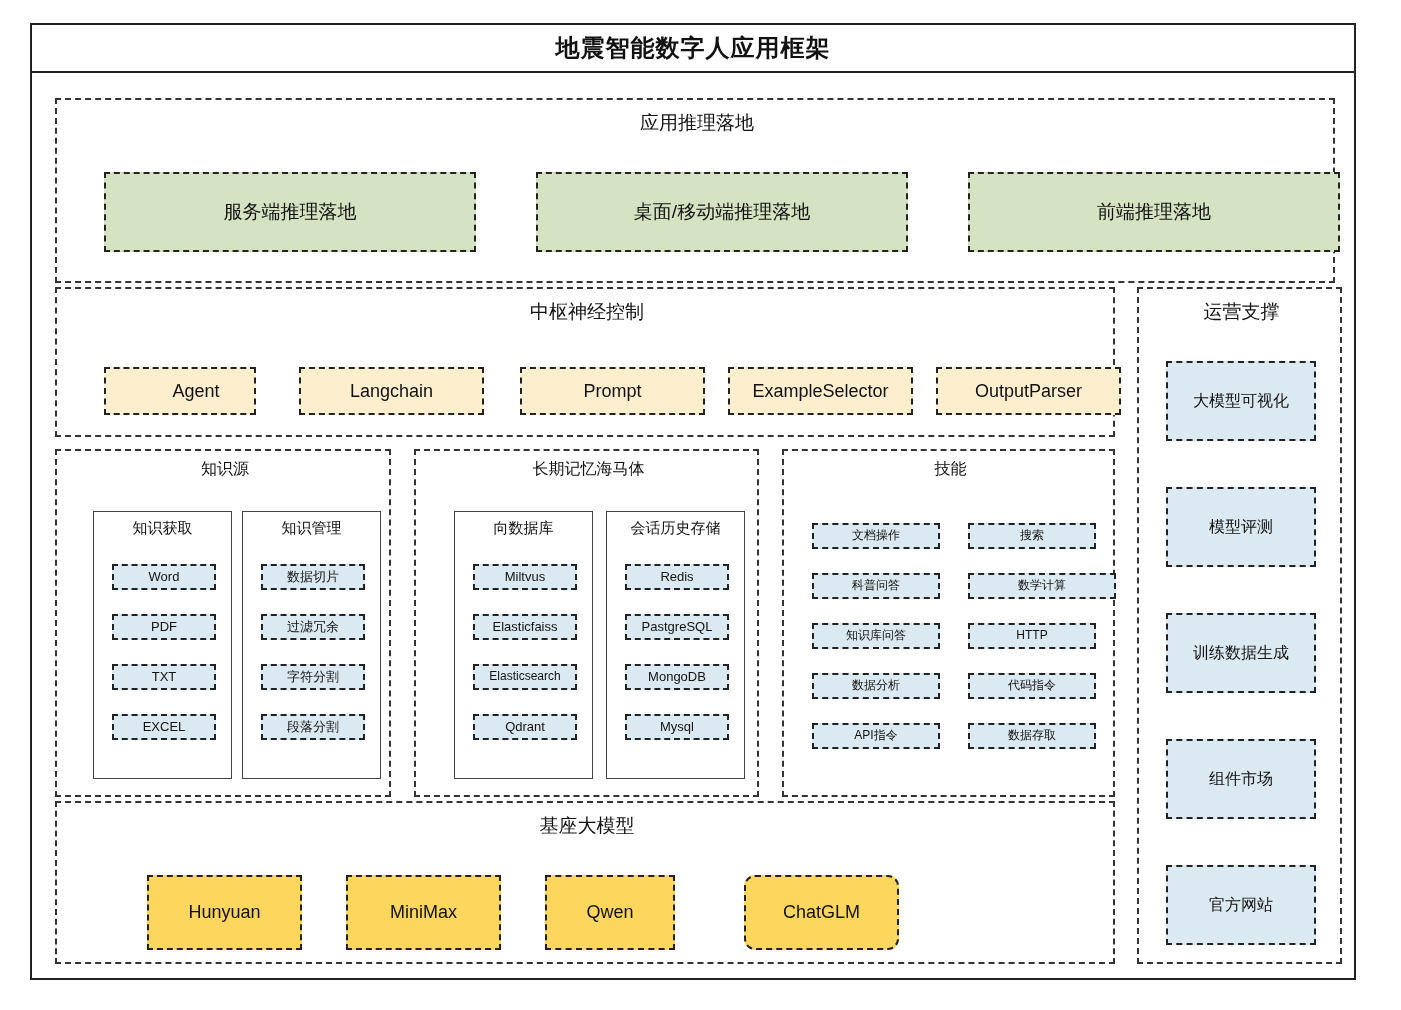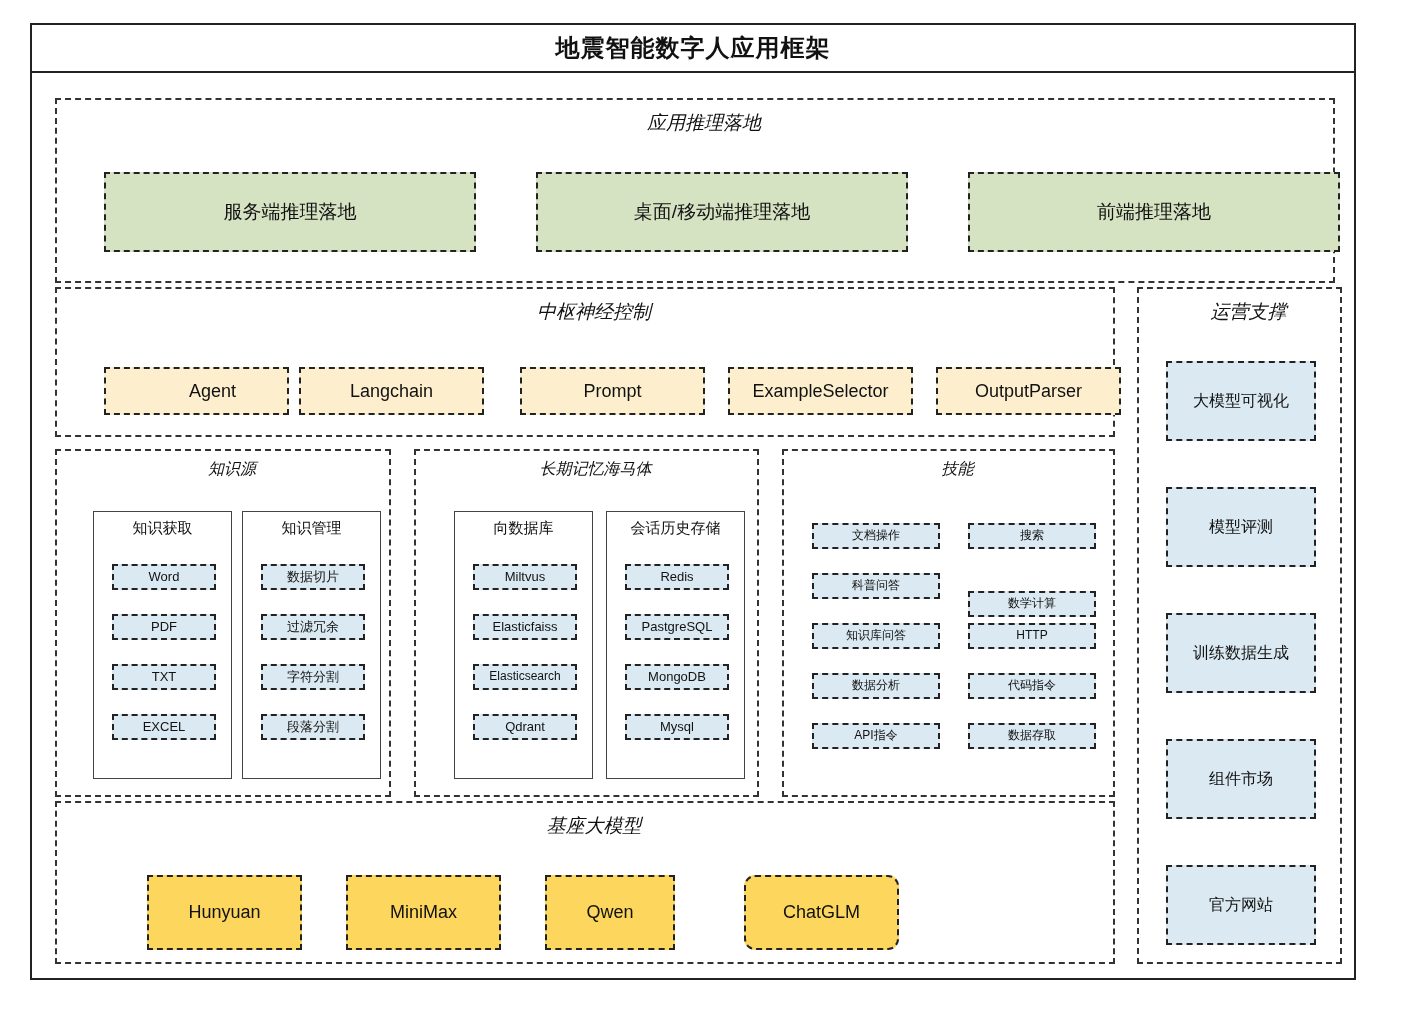--- a/index.html
+++ b/index.html
@@ -49,27 +49,26 @@
   
   .group {
     position: absolute;
     border: 2px dashed #333;
     box-sizing: border-box;
     background: #fff;
   }
   .group > .group-title {
     position: absolute;
     top: 10px;
-    left: 9px;
+    left: 2px;
     width: 100%;
     text-align: center;
     font-size: 19px;
     color: #111;
     font-weight: normal;
-    font-style: italic;
   }
   .group.small-title > .group-title {
     font-size: 16px;
     top: 8px;
   }
 
   
   .panel {
     position: absolute;
     border: 1.5px solid #444;
@@ -127,21 +126,21 @@
       <div class="chip green sz-xl" style="left:479px; top:72px; width:372px; height:80px;">
         <span>桌面/移动端推理落地</span>
       </div>
       <div class="chip green sz-xl" style="left:911px; top:72px; width:372px; height:80px;">
         <span>前端推理落地</span>
       </div>
     </div>
 
     <div class="group" style="left:23px; top:262px; width:1060px; height:150px;">
       <div class="group-title">中枢神经控制</div>
-      <div class="chip cream sz-lg" style="left:47px; top:78px; width:185px; height:48px;padding-left:32px;">
+      <div class="chip cream sz-lg" style="left:47px; top:78px; width:152px; height:48px;padding-left:32px;">
         <span>Agent</span>
       </div>
       <div class="chip cream sz-lg" style="left:242px; top:78px; width:185px; height:48px;">
         <span>Langchain</span>
       </div>
       <div class="chip cream sz-lg" style="left:463px; top:78px; width:185px; height:48px;">
         <span>Prompt</span>
       </div>
       <div class="chip cream sz-lg" style="left:671px; top:78px; width:185px; height:48px;">
         <span>ExampleSelector</span>
@@ -238,21 +237,21 @@
       <div class="chip blue sz-xs" style="left:28px; top:222px; width:128px; height:26px;">
         <span>数据分析</span>
       </div>
       <div class="chip blue sz-xs" style="left:28px; top:272px; width:128px; height:26px;">
         <span>API指令</span>
       </div>
 
       <div class="chip blue sz-xs" style="left:184px; top:72px; width:128px; height:26px;">
         <span>搜索</span>
       </div>
-      <div class="chip blue sz-xs" style="left:184px; top:140px; width:128px; height:26px;">
+      <div class="chip blue sz-xs" style="left:184px; top:122px; width:148px; height:26px;">
         <span>数学计算</span>
       </div>
       <div class="chip blue sz-xs" style="left:184px; top:172px; width:128px; height:26px;">
         <span>HTTP</span>
       </div>
       <div class="chip blue sz-xs" style="left:184px; top:222px; width:128px; height:26px;">
         <span>代码指令</span>
       </div>
       <div class="chip blue sz-xs" style="left:184px; top:272px; width:128px; height:26px;">
         <span>数据存取</span>

